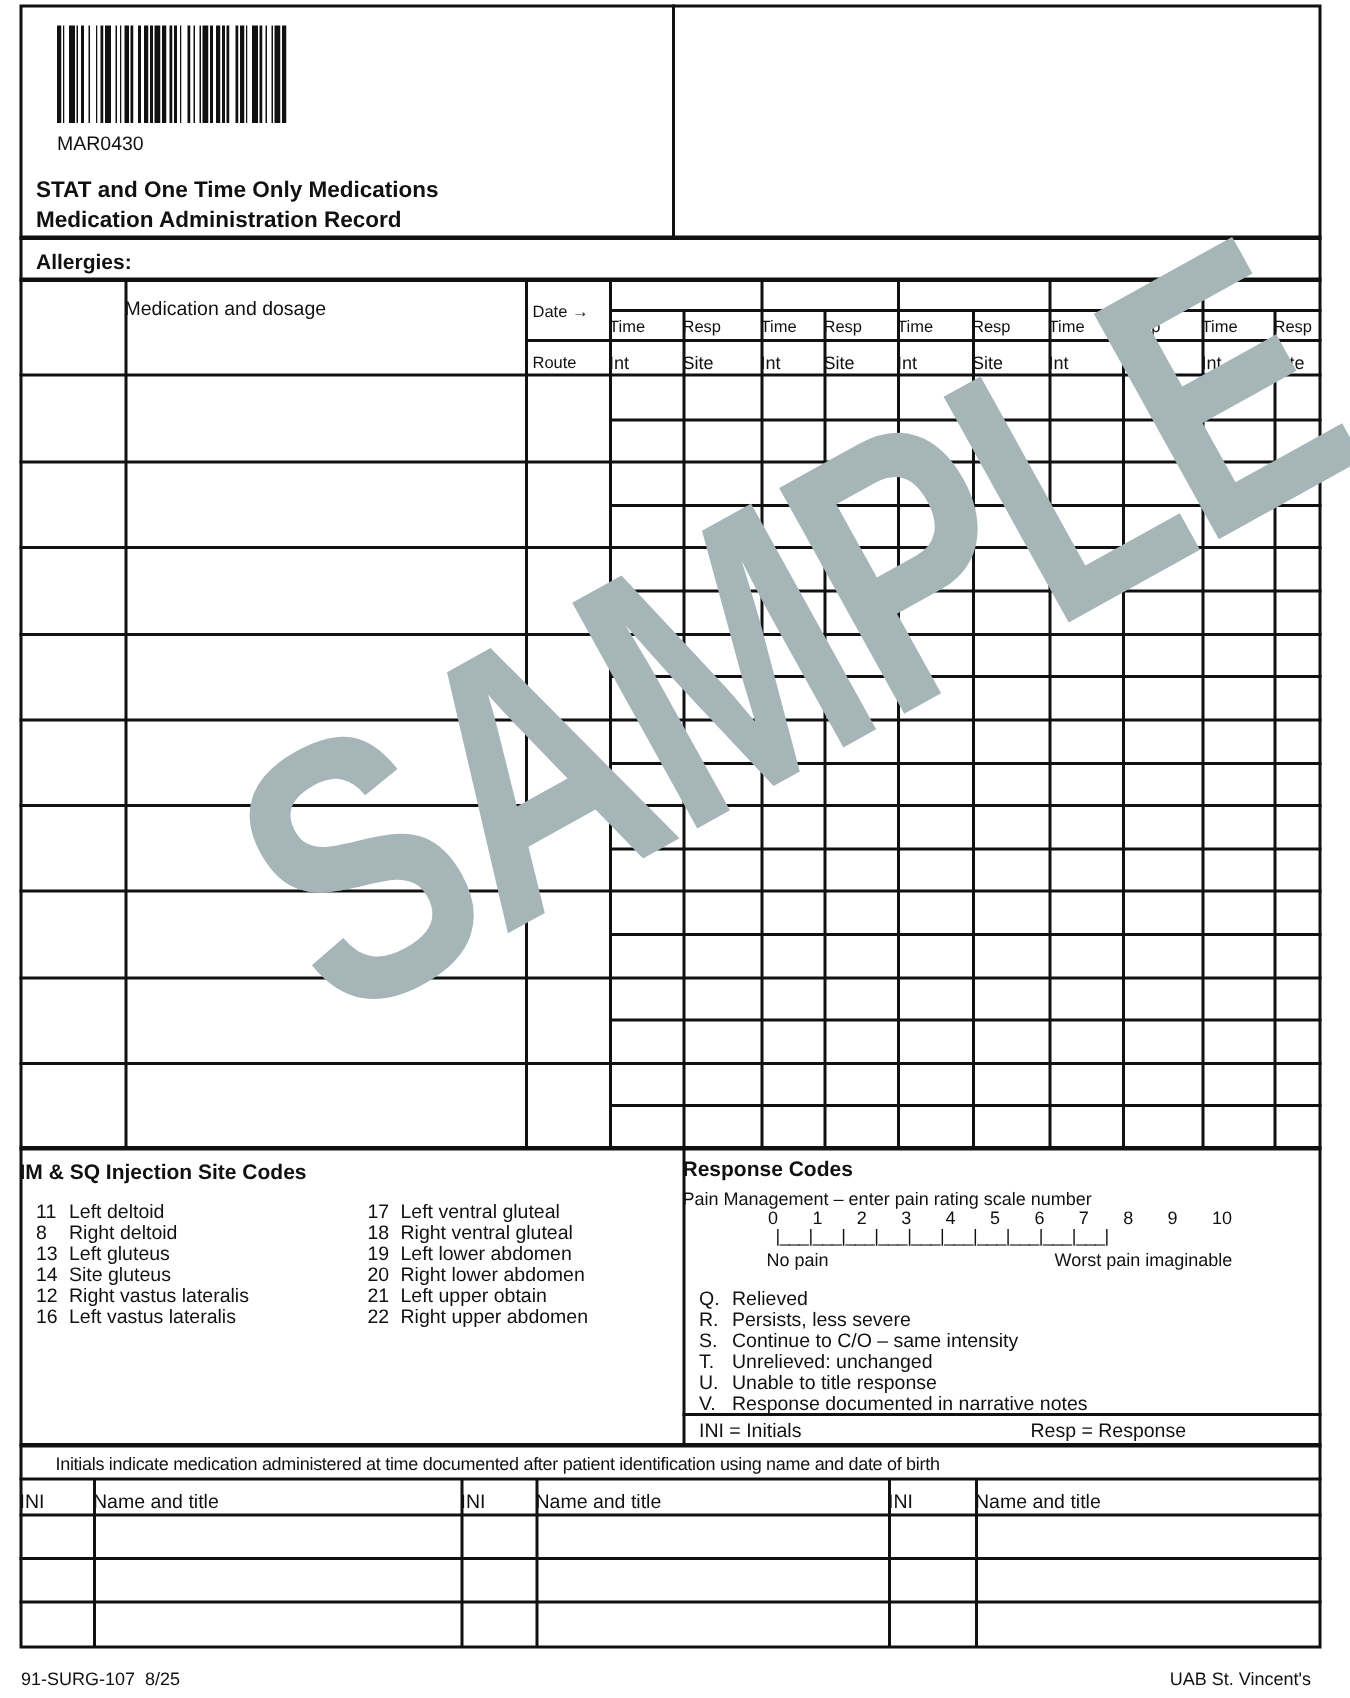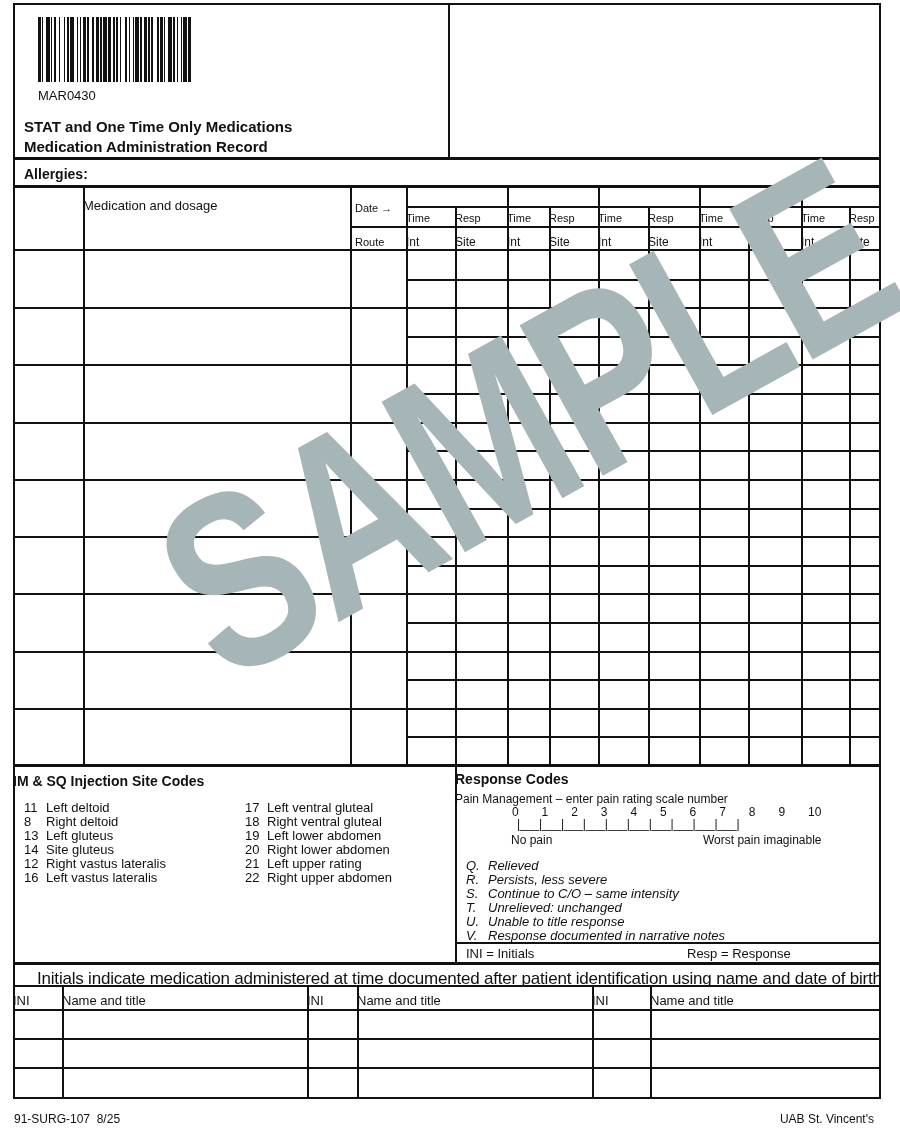--- a/index.html
+++ b/index.html
@@ -223,21 +223,21 @@
     <div><span style="display: inline-block; width: 22px;">13</span><span>Left gluteus</span></div>
     <div><span style="display: inline-block; width: 22px;">14</span><span>Site gluteus</span></div>
     <div><span style="display: inline-block; width: 22px;">12</span><span>Right vastus lateralis</span></div>
     <div><span style="display: inline-block; width: 22px;">16</span><span>Left vastus lateralis</span></div>
   </div>
 <div id="injRight" class="codes" style="position:absolute; left:245px; top:801px;">
     <div><span style="display: inline-block; width: 22px;">17</span><span>Left ventral gluteal</span></div>
     <div><span style="display: inline-block; width: 22px;">18</span><span>Right ventral gluteal</span></div>
     <div><span style="display: inline-block; width: 22px;">19</span><span>Left lower abdomen</span></div>
     <div><span style="display: inline-block; width: 22px;">20</span><span>Right lower abdomen</span></div>
-    <div><span style="display: inline-block; width: 22px;">21</span><span>Left upper rating</span></div>
+    <div><span style="display: inline-block; width: 22px;">21</span><span>Left upper obtain</span></div>
     <div><span style="display: inline-block; width: 22px;">22</span><span>Right upper abdomen</span></div>
   </div>
 
 <div class="txt c" style="left:455px; top:771px; width:425px; font-size:14px; font-weight:bold;">Response Codes</div>
 <div class="txt c" style="left:455px; top:792px; width:425px; font-size:12px;">Pain Management – enter pain rating scale number</div>
 <div id="scaleNums">
     <div class="txt c" style="left: 512px; width: 20px; top: 805px; font-size: 12px;">0</div>
     <div class="txt c" style="left: 541.6px; width: 20px; top: 805px; font-size: 12px;">1</div>
     <div class="txt c" style="left: 571.2px; width: 20px; top: 805px; font-size: 12px;">2</div>
     <div class="txt c" style="left: 600.8px; width: 20px; top: 805px; font-size: 12px;">3</div>
@@ -246,35 +246,35 @@
     <div class="txt c" style="left: 689.6px; width: 20px; top: 805px; font-size: 12px;">6</div>
     <div class="txt c" style="left: 719.2px; width: 20px; top: 805px; font-size: 12px;">7</div>
     <div class="txt c" style="left: 748.8px; width: 20px; top: 805px; font-size: 12px;">8</div>
     <div class="txt c" style="left: 778.4px; width: 20px; top: 805px; font-size: 12px;">9</div>
     <div class="txt c" style="left: 808px; width: 20px; top: 805px; font-size: 12px;">10</div>
   </div>
 <div class="txt" style="left:517px; top:817px; font-size:12px; letter-spacing:-0.3px;">|___|___|___|___|___|___|___|___|___|___|</div>
 <div class="txt" style="left:511px; top:833px; font-size:12px;">No pain</div>
 <div class="txt" style="left:703px; top:833px; font-size:12px;">Worst pain imaginable</div>
 
-<div id="respCodes" class="codes" style="position:absolute; left:466px; top:859px;font-style:italic;">
+<div id="respCodes" class="codes" style="position:absolute; left:466px; top:859px;">
     <div><span style="display: inline-block; width: 22px;">Q.</span><span>Relieved</span></div>
     <div><span style="display: inline-block; width: 22px;">R.</span><span>Persists, less severe</span></div>
     <div><span style="display: inline-block; width: 22px;">S.</span><span>Continue to C/O – same intensity</span></div>
     <div><span style="display: inline-block; width: 22px;">T.</span><span>Unrelieved: unchanged</span></div>
     <div><span style="display: inline-block; width: 22px;">U.</span><span>Unable to title response</span></div>
     <div><span style="display: inline-block; width: 22px;">V.</span><span>Response documented in narrative notes</span></div>
   </div>
 
 <div class="hl" style="left:455px; width:426px; top:942px;"></div>
 <div class="txt" style="left:466px; top:946px; font-size:13px;">INI = Initials</div>
 <div class="txt" style="left:687px; top:946px; font-size:13px;">Resp = Response</div>
 
 <div class="hl thick" style="left:13px; width:868px; top:962px;"></div>
-<div class="txt" style="left:37px; top:969px; font-size:17px; letter-spacing:-0.2px;">Initials indicate medication administered at time documented after patient identification using name and date of birth</div>
+<div class="txt" style="left:37px; top:969px; font-size:12px; letter-spacing:-0.2px;">Initials indicate medication administered at time documented after patient identification using name and date of birth</div>
 <div id="iniTable">
     <div class="hl" style="left: 13px; width: 868px; top: 985px;"></div>
     <div class="hl" style="left: 13px; width: 868px; top: 1009px;"></div>
     <div class="hl" style="left: 13px; width: 868px; top: 1038px;"></div>
     <div class="hl" style="left: 13px; width: 868px; top: 1067px;"></div>
     <div class="vl" style="left: 62px; top: 986px; height: 112px;"></div>
     <div class="vl" style="left: 307px; top: 986px; height: 112px;"></div>
     <div class="vl" style="left: 357px; top: 986px; height: 112px;"></div>
     <div class="vl" style="left: 592px; top: 986px; height: 112px;"></div>
     <div class="vl" style="left: 650px; top: 986px; height: 112px;"></div>

